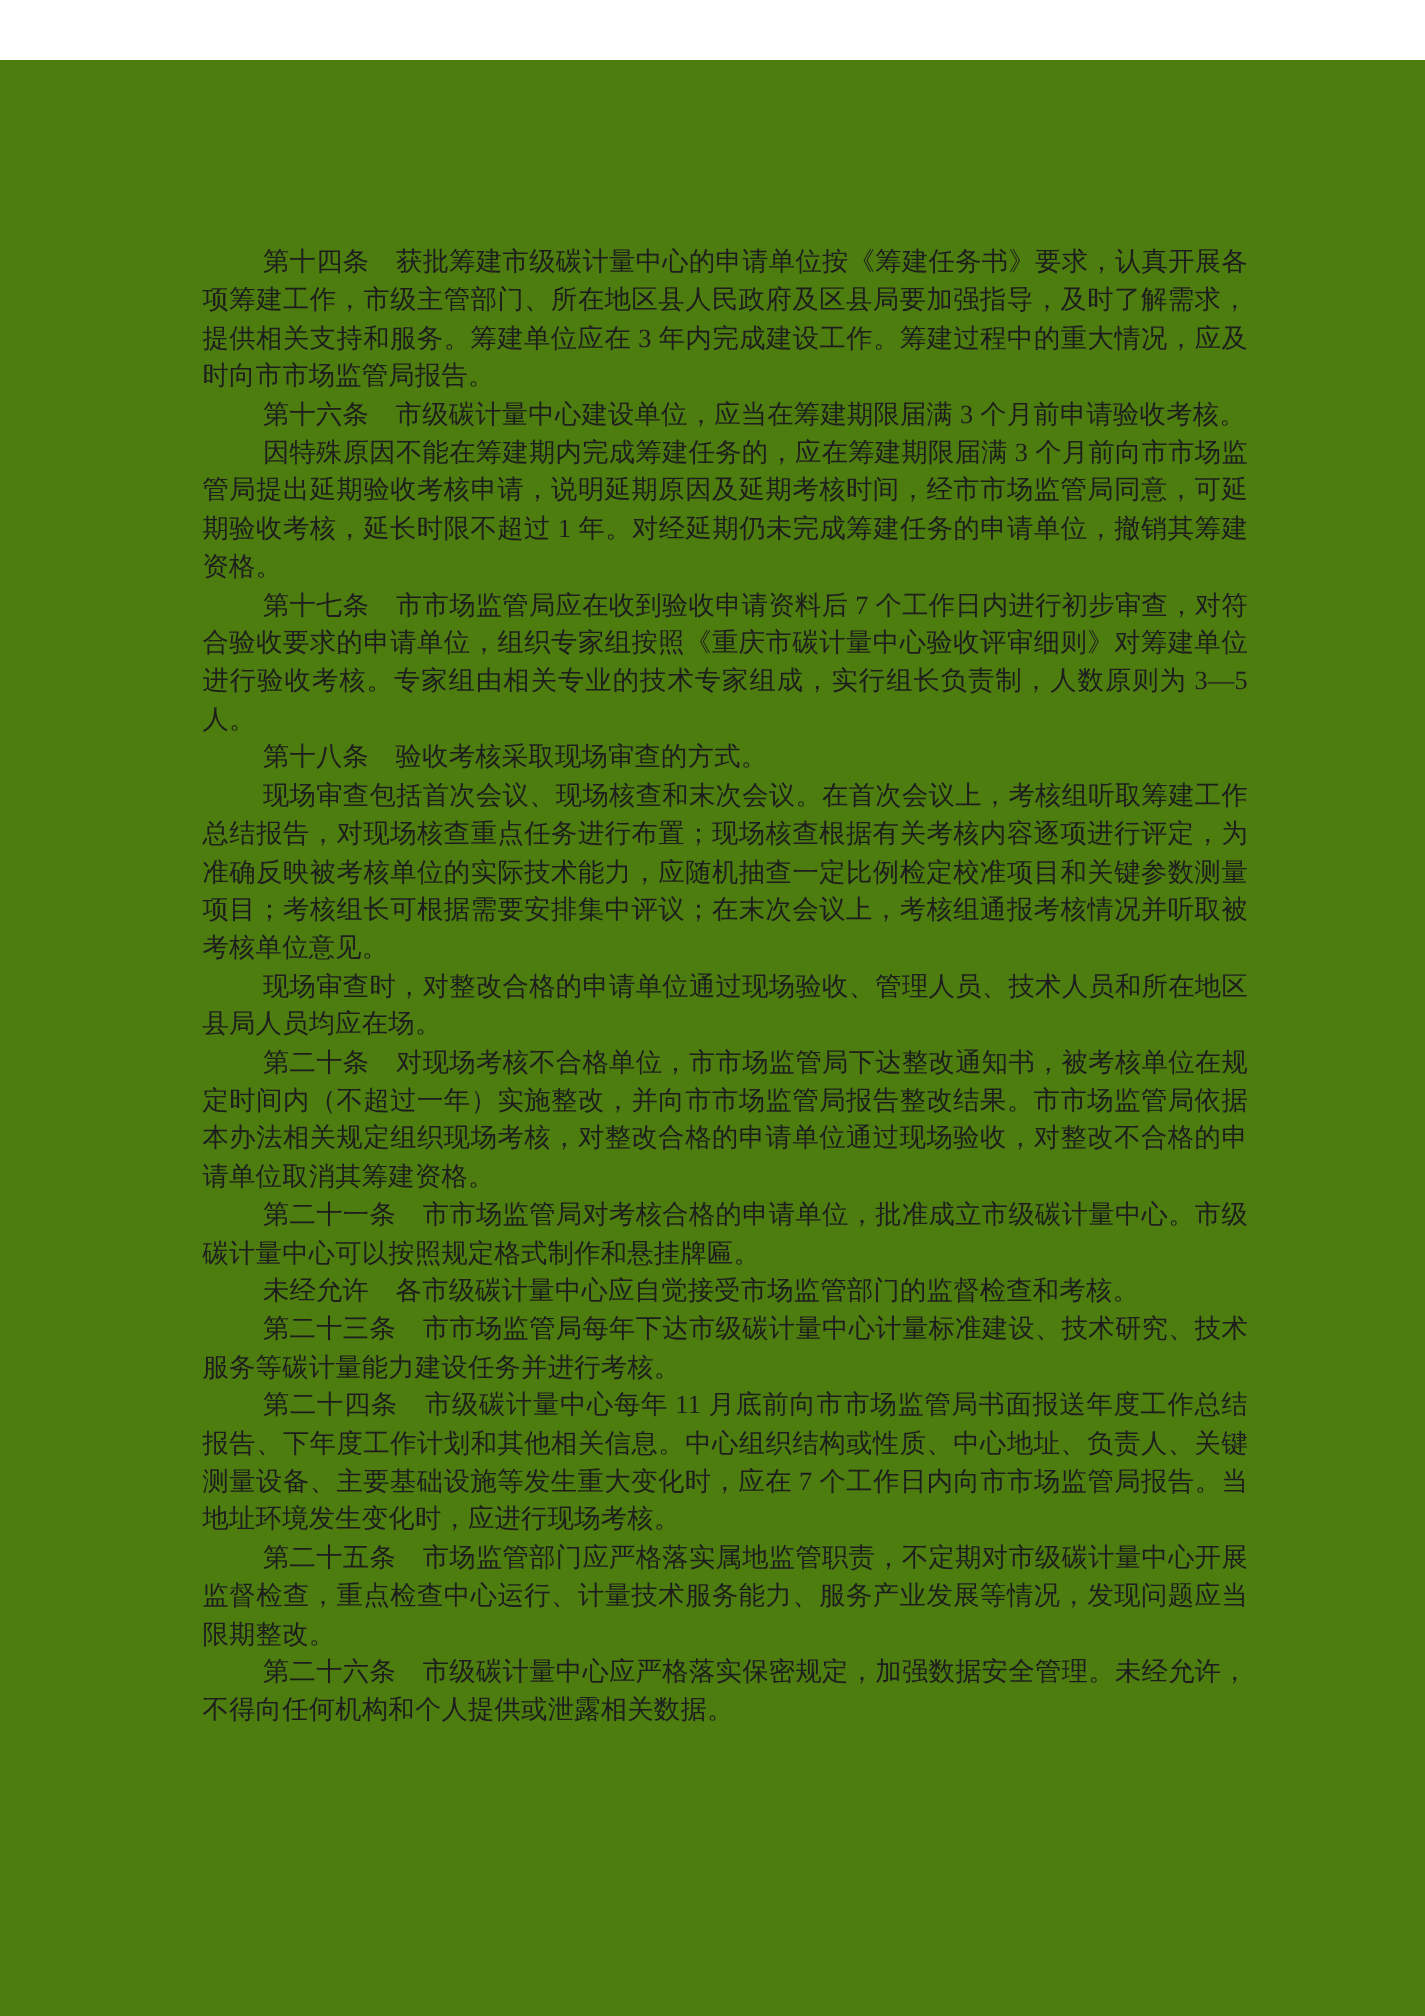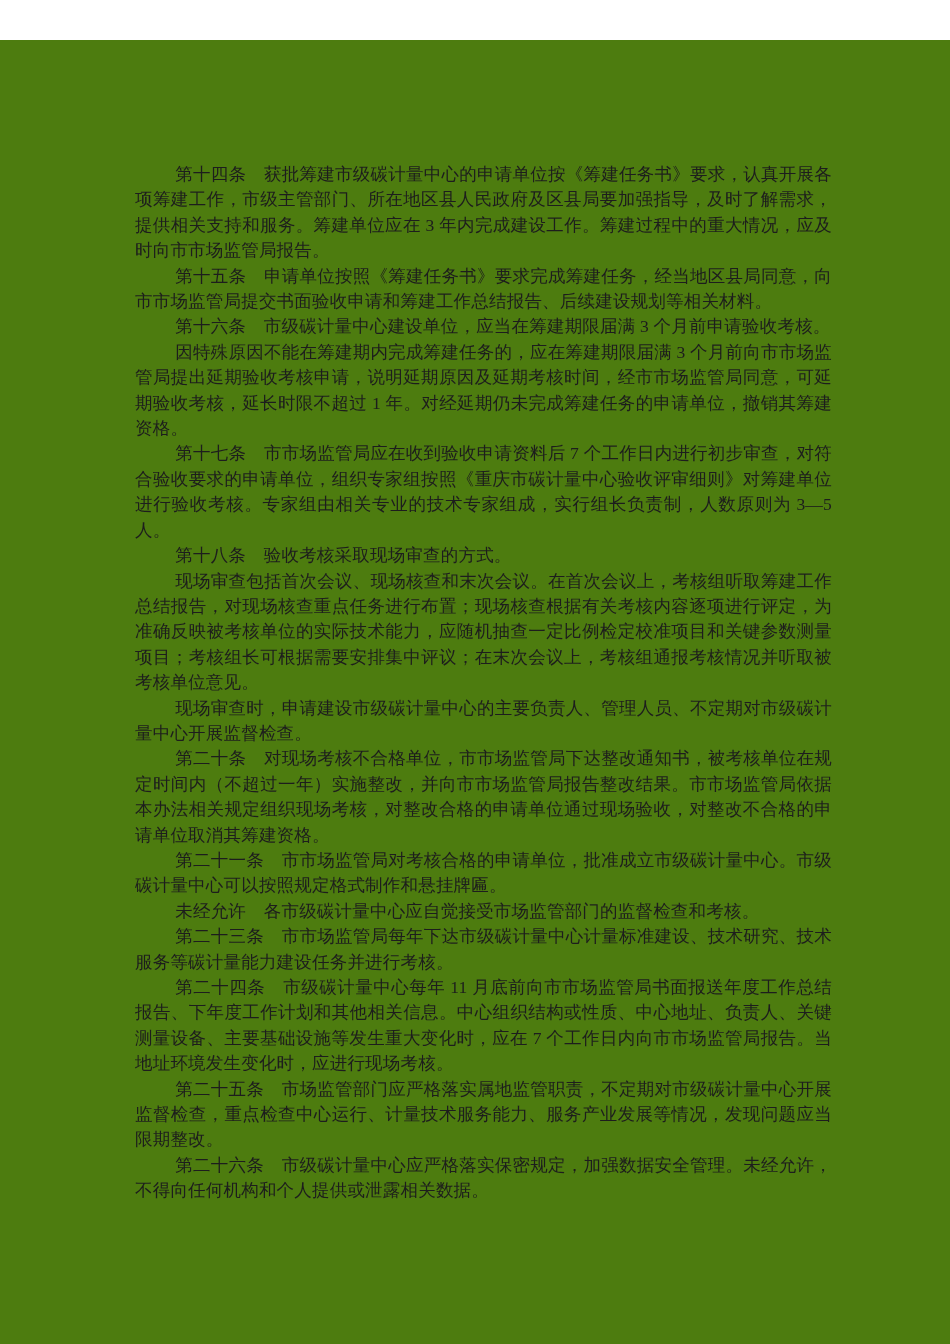--- a/index.html
+++ b/index.html
@@ -33,27 +33,26 @@
     word-break: break-all;
     letter-spacing: 0.2px;
   }
 </style>
 </head>
 <body>
 
 <div class="page">
   <div class="text-block">
     <p>第十四条　获批筹建市级碳计量中心的申请单位按《筹建任务书》要求，认真开展各项筹建工作，市级主管部门、所在地区县人民政府及区县局要加强指导，及时了解需求，提供相关支持和服务。筹建单位应在 3 年内完成建设工作。筹建过程中的重大情况，应及时向市市场监管局报告。</p>
-    <p>第十五条　申请单位按照《筹建任务书》要求完成筹建任务，经当地区县局同意，向市市场监管局提交书面验收申请和筹建工作总结报告、后续建设规划等相关材料。</p>
     <p>第十六条　市级碳计量中心建设单位，应当在筹建期限届满 3 个月前申请验收考核。</p>
     <p>因特殊原因不能在筹建期内完成筹建任务的，应在筹建期限届满 3 个月前向市市场监管局提出延期验收考核申请，说明延期原因及延期考核时间，经市市场监管局同意，可延期验收考核，延长时限不超过 1 年。对经延期仍未完成筹建任务的申请单位，撤销其筹建资格。</p>
     <p>第十七条　市市场监管局应在收到验收申请资料后 7 个工作日内进行初步审查，对符合验收要求的申请单位，组织专家组按照《重庆市碳计量中心验收评审细则》对筹建单位进行验收考核。专家组由相关专业的技术专家组成，实行组长负责制，人数原则为 3—5 人。</p>
     <p>第十八条　验收考核采取现场审查的方式。</p>
     <p>现场审查包括首次会议、现场核查和末次会议。在首次会议上，考核组听取筹建工作总结报告，对现场核查重点任务进行布置；现场核查根据有关考核内容逐项进行评定，为准确反映被考核单位的实际技术能力，应随机抽查一定比例检定校准项目和关键参数测量项目；考核组长可根据需要安排集中评议；在末次会议上，考核组通报考核情况并听取被考核单位意见。</p>
-    <p>现场审查时，申请建设市级碳计量中心的主要负责人、管理人员、不定期对市级碳计量中心开展监督检查。</p>
+    <p>现场审查时，对整改合格的申请单位通过现场验收、管理人员、技术人员和所在地区县局人员均应在场。</p>
     <p>第二十条　对现场考核不合格单位，市市场监管局下达整改通知书，被考核单位在规定时间内（不超过一年）实施整改，并向市市场监管局报告整改结果。市市场监管局依据本办法相关规定组织现场考核，对整改合格的申请单位通过现场验收，对整改不合格的申请单位取消其筹建资格。</p>
     <p>第二十一条　市市场监管局对考核合格的申请单位，批准成立市级碳计量中心。市级碳计量中心可以按照规定格式制作和悬挂牌匾。</p>
     <p>未经允许　各市级碳计量中心应自觉接受市场监管部门的监督检查和考核。</p>
     <p>第二十三条　市市场监管局每年下达市级碳计量中心计量标准建设、技术研究、技术服务等碳计量能力建设任务并进行考核。</p>
     <p>第二十四条　市级碳计量中心每年 11 月底前向市市场监管局书面报送年度工作总结报告、下年度工作计划和其他相关信息。中心组织结构或性质、中心地址、负责人、关键测量设备、主要基础设施等发生重大变化时，应在 7 个工作日内向市市场监管局报告。当地址环境发生变化时，应进行现场考核。</p>
     <p>第二十五条　市场监管部门应严格落实属地监管职责，不定期对市级碳计量中心开展监督检查，重点检查中心运行、计量技术服务能力、服务产业发展等情况，发现问题应当限期整改。</p>
     <p>第二十六条　市级碳计量中心应严格落实保密规定，加强数据安全管理。未经允许，不得向任何机构和个人提供或泄露相关数据。</p>
   </div>
 </div>
 

